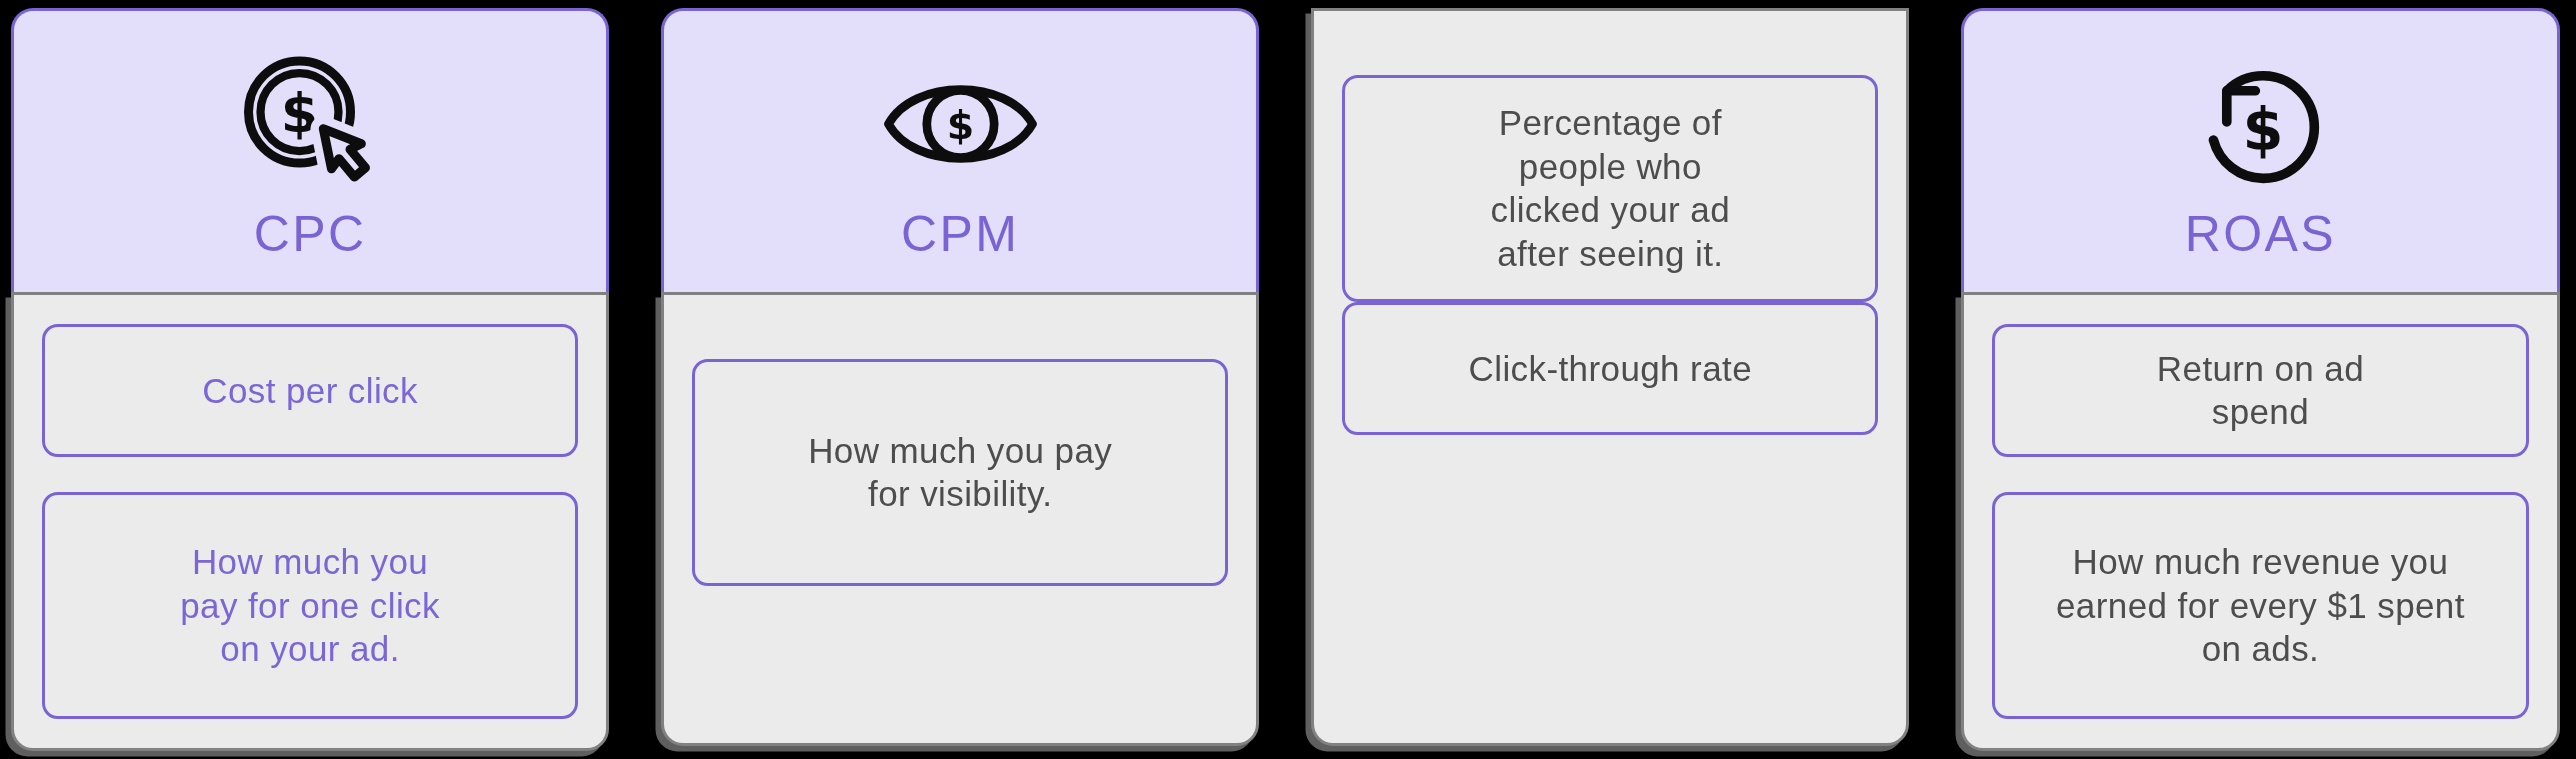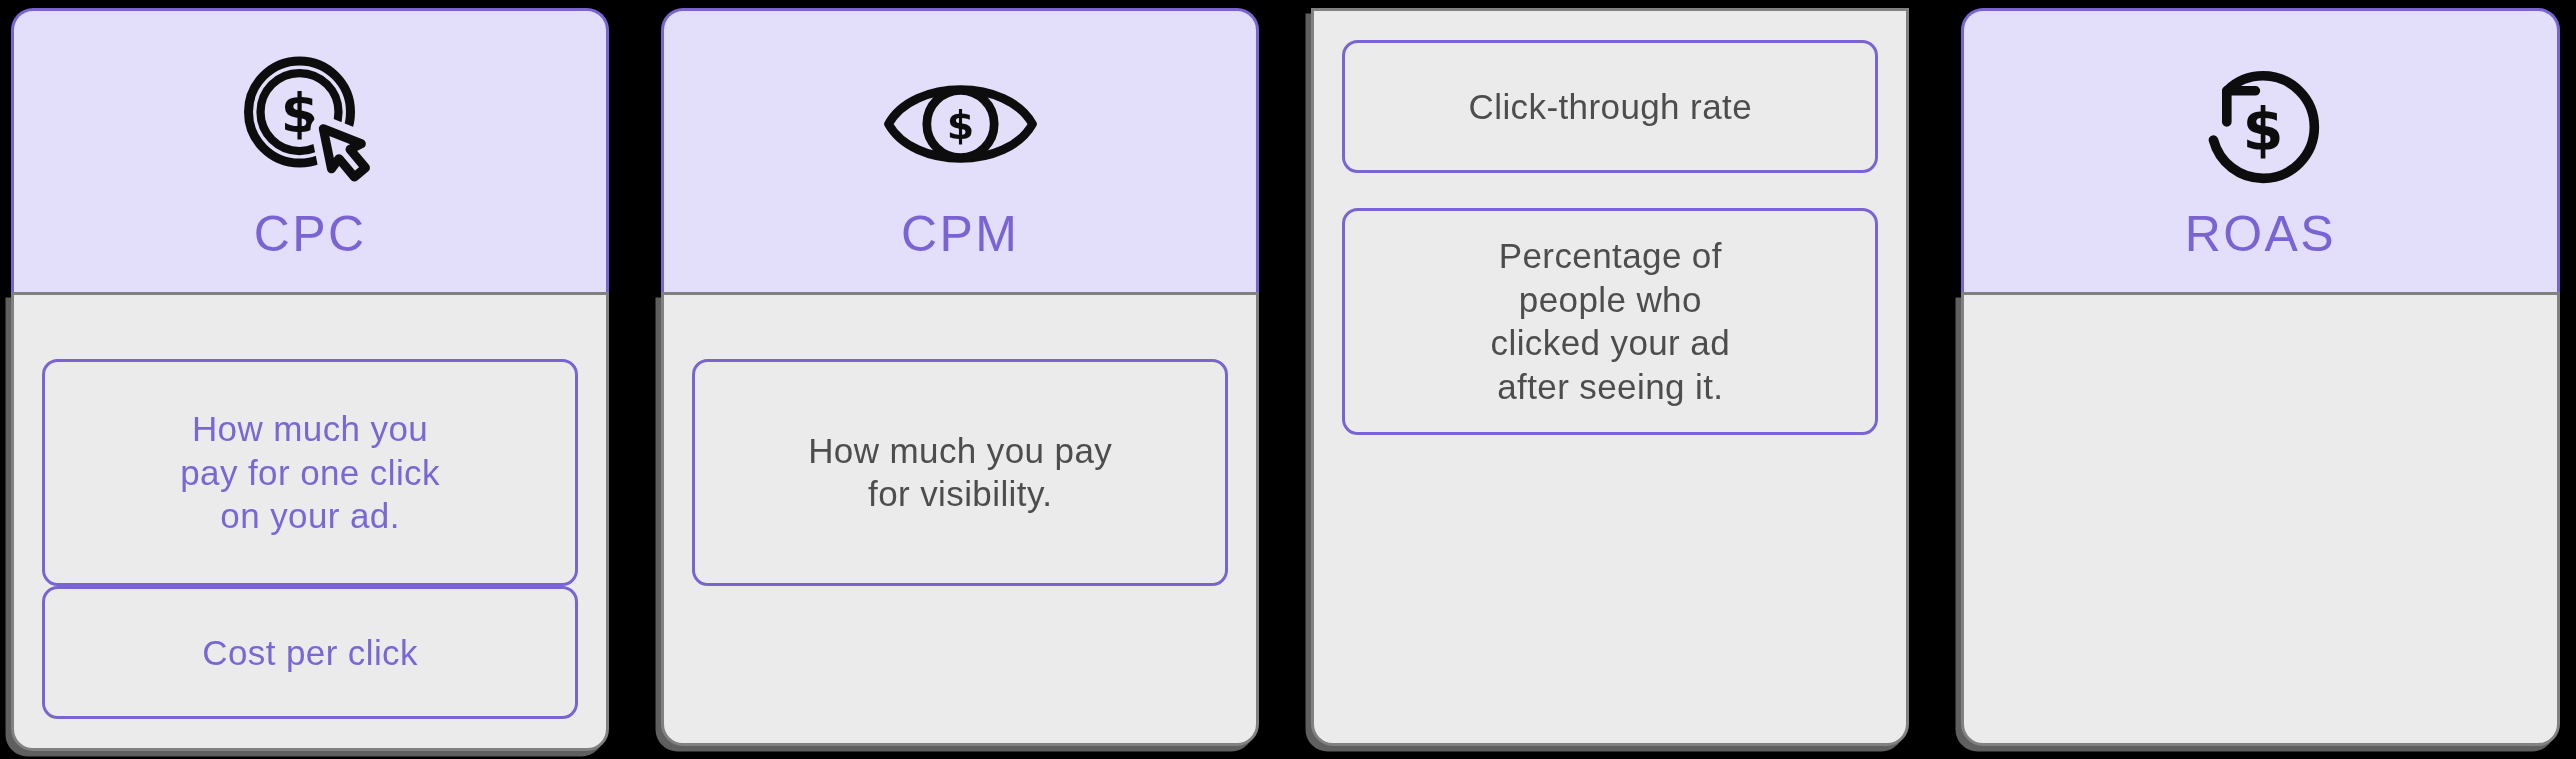--- a/index.html
+++ b/index.html
@@ -75,27 +75,27 @@
           <text class="ic-dollar" x="44" y="41" font-size="36" text-anchor="middle" dominant-baseline="central">$</text>
           <g transform="translate(74,68) rotate(-40)">
             <path class="ic-halo" stroke-width="17" d="M0 -22 L13 2 L4.8 0 L4.8 16 L-4.8 16 L-4.8 0 L-13 2 Z"></path>
             <path class="ic ic-fillbg" stroke-width="6" d="M0 -22 L13 2 L4.8 0 L4.8 16 L-4.8 16 L-4.8 0 L-13 2 Z"></path>
           </g>
         </svg>
       </div>
       <h2 class="card-title">CPC</h2>
     </header>
     <div class="card-body">
+      <div class="pill pill-definition">
+        <span>Cost per click</span>
+      </div>
       <div class="pill pill-description">
         <span>How much you
 pay for one click
 on your ad.</span>
-      </div>
-      <div class="pill pill-definition">
-        <span>Cost per click</span>
       </div>
     </div>
   </section>
 
   <section class="card">
     <header class="card-header">
       <div class="icon-wrap">
         <svg width="163" height="122" viewBox="0 0 140 105" aria-hidden="true">
           <path class="ic" stroke-width="7.5" d="M8 52.5 C 30 13, 110 13, 132 52.5 C 110 92, 30 92, 8 52.5 Z"></path>
           <circle class="ic" cx="70" cy="52.5" r="29" stroke-width="7.5"></circle>
@@ -107,41 +107,50 @@
     <div class="card-body">
       <div class="pill pill-description">
         <span>How much you pay
 for visibility.</span>
       </div>
     </div>
   </section>
 
   <section class="card">
     <div class="card-body">
-      <div class="pill pill-definition">
-        <span>Click-through rate</span>
-      </div>
       <div class="pill pill-description">
         <span>Percentage of
 people who
 clicked your ad
 after seeing it.</span>
+      </div>
+      <div class="pill pill-definition">
+        <span>Click-through rate</span>
       </div>
     </div>
   </section>
 
   <section class="card">
     <header class="card-header">
       <div class="icon-wrap">
         <svg width="141" height="141" viewBox="0 0 110 110" aria-hidden="true">
           <circle class="ic" cx="57" cy="57" r="40" stroke-width="7.5" stroke-dasharray="115.2 41.9 300"></circle>
           <polyline class="ic" stroke-width="7.5" points="28.7,53 28.7,28.7 51,28.7"></polyline>
           <text class="ic-dollar" x="57" y="59" font-size="46" text-anchor="middle" dominant-baseline="central">$</text>
         </svg>
       </div>
       <h2 class="card-title">ROAS</h2>
     </header>
     <div class="card-body">
+      <div class="pill pill-definition">
+        <span>Return on ad
+spend</span>
+      </div>
+      <div class="pill pill-description">
+        <span>How much revenue you
+earned for every $1 spent
+on ads.</span>
+      </div>
     </div>
   </section>
 
 </div>
 
 
 </body></html>

